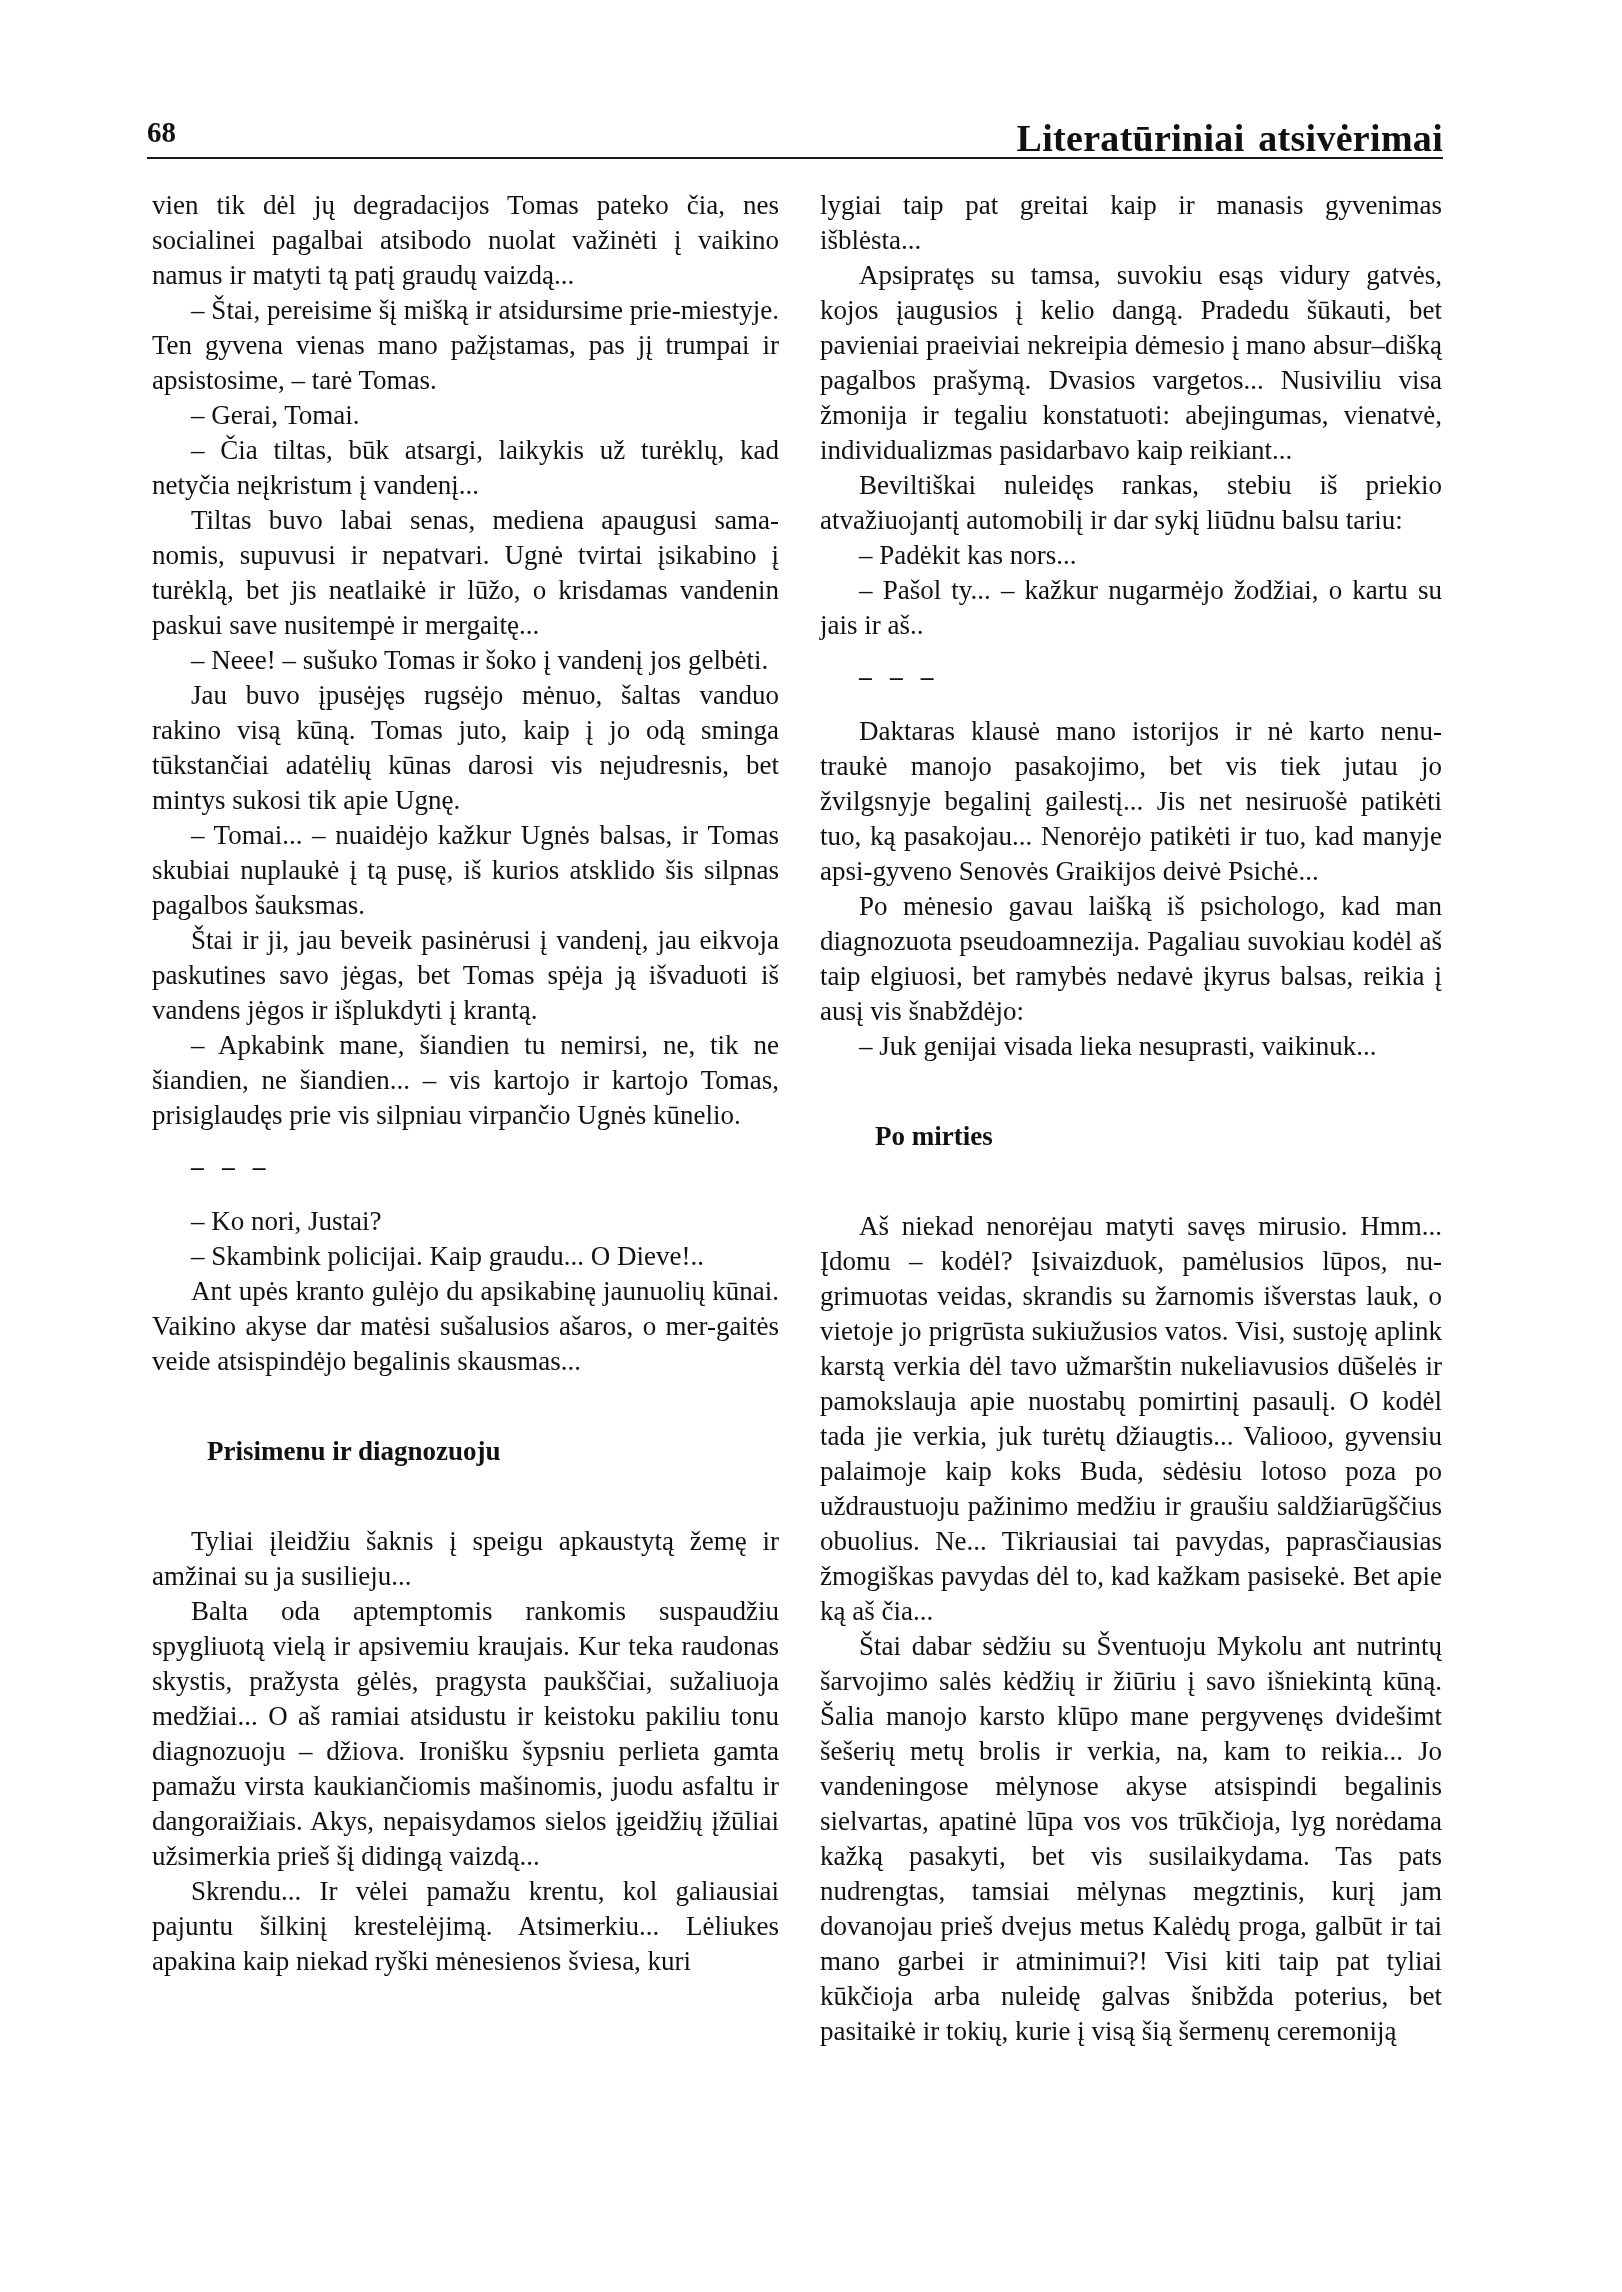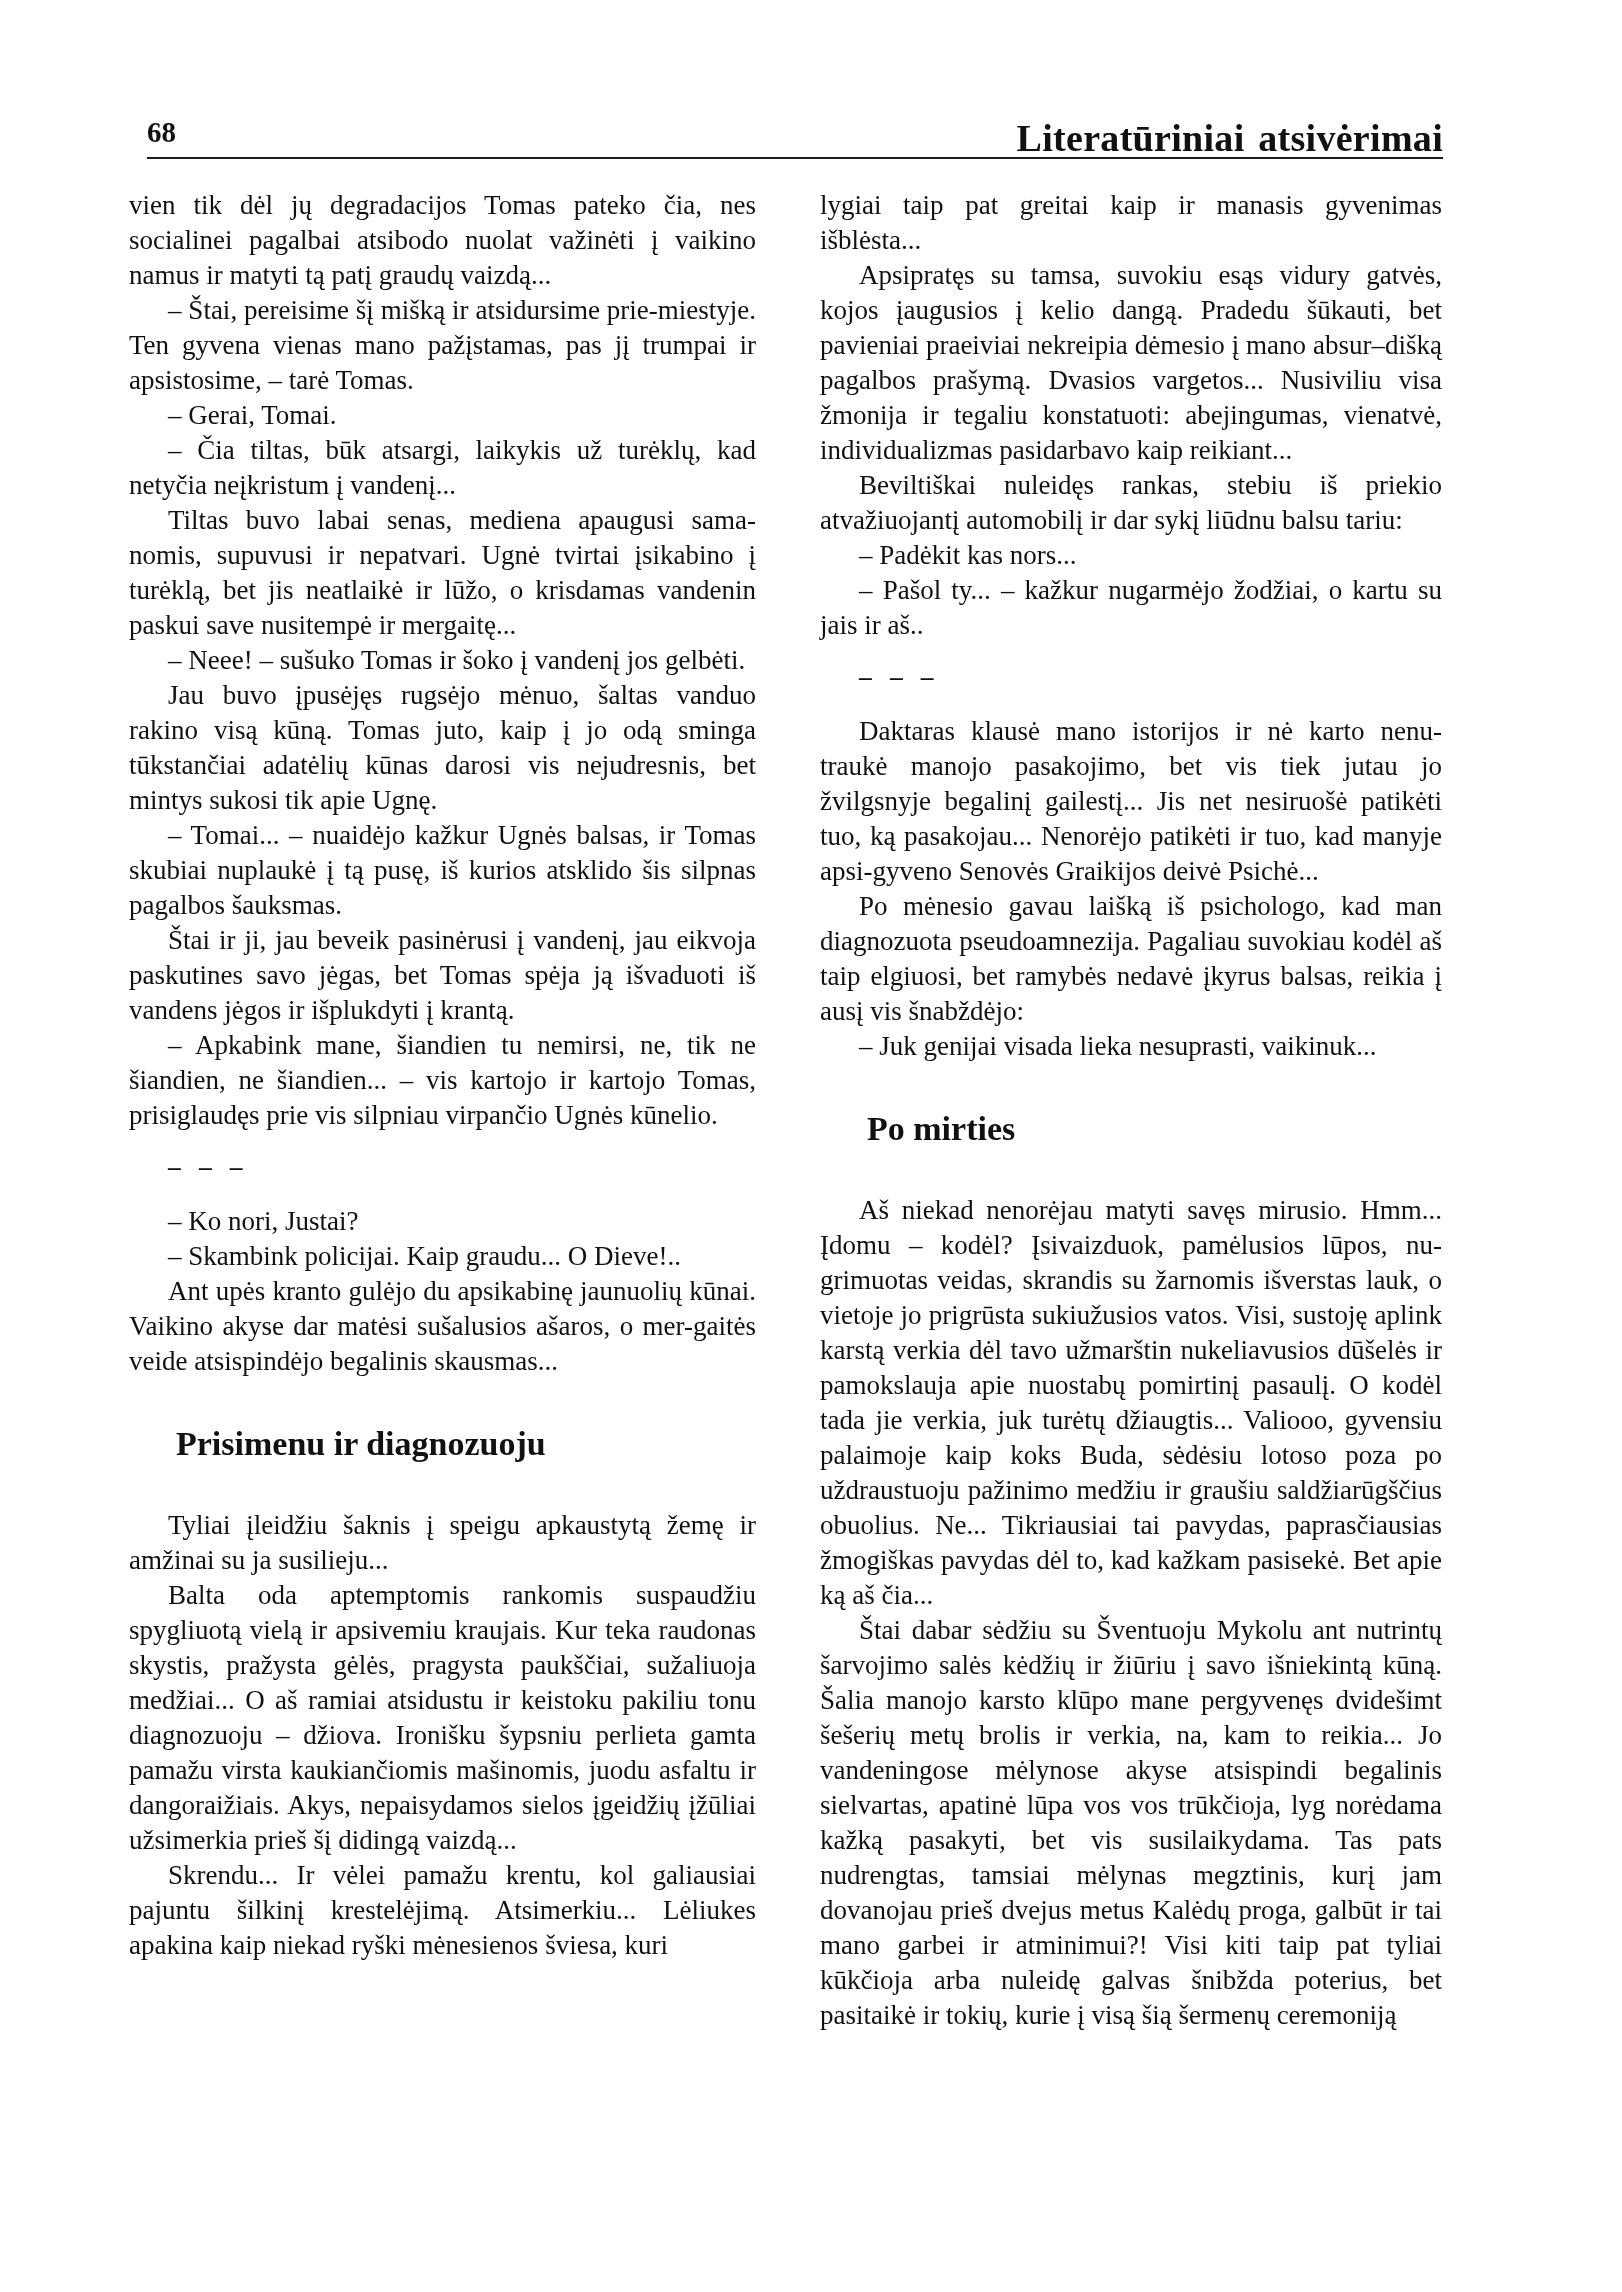--- a/index.html
+++ b/index.html
@@ -3,27 +3,27 @@
 <meta charset="utf-8">
 <style>
   html, body { margin: 0; padding: 0; background: #ffffff; }
   body { width: 1622px; height: 2293px; position: relative; overflow: hidden;
          font-family: "Liberation Serif", "DejaVu Serif", serif; color: #111111; }
   .header { position: absolute; left: 147px; top: 114px; width: 1296px; height: 43px;
             border-bottom: 2.5px solid #1a1a1a; }
   .page-num { position: absolute; left: 0; top: 2px; font-weight: bold; font-size: 29px; }
   .running-title { position: absolute; right: 0; top: 2px; font-weight: bold; font-size: 38px; letter-spacing: 0.3px; word-spacing: 3.9px; }
   .col { position: absolute; top: 188px; font-size: 27px; line-height: 35px; text-align: justify; }
-  .col-left { left: 129px; width: 627px; }
+  .col-left { left: 152px; width: 627px; }
   .col-right { left: 820px; width: 622px; }
   .col p { margin: 0; text-indent: 39px; hyphens: manual; }
   .col p.noindent { text-indent: 0; }
   .sep { height: 71px; position: relative; }
   .sep span { position: absolute; left: 39px; top: 15.7px; font-weight: bold; letter-spacing: 5.9px; font-size: 25.5px; }
-  .section-heading { font-weight: bold; font-size: 34px; margin: 8px; padding-left: 39px; }
+  .section-heading { font-weight: bold; font-size: 27px; margin: 16px; padding-left: 39px; }
   .spacer-md { height: 39px; }
 </style>
 </head>
 <body>
 
 <div class="header">
   <span class="page-num">68</span>
   <span class="running-title">Literatūriniai atsivėrimai</span>
 </div>
 

